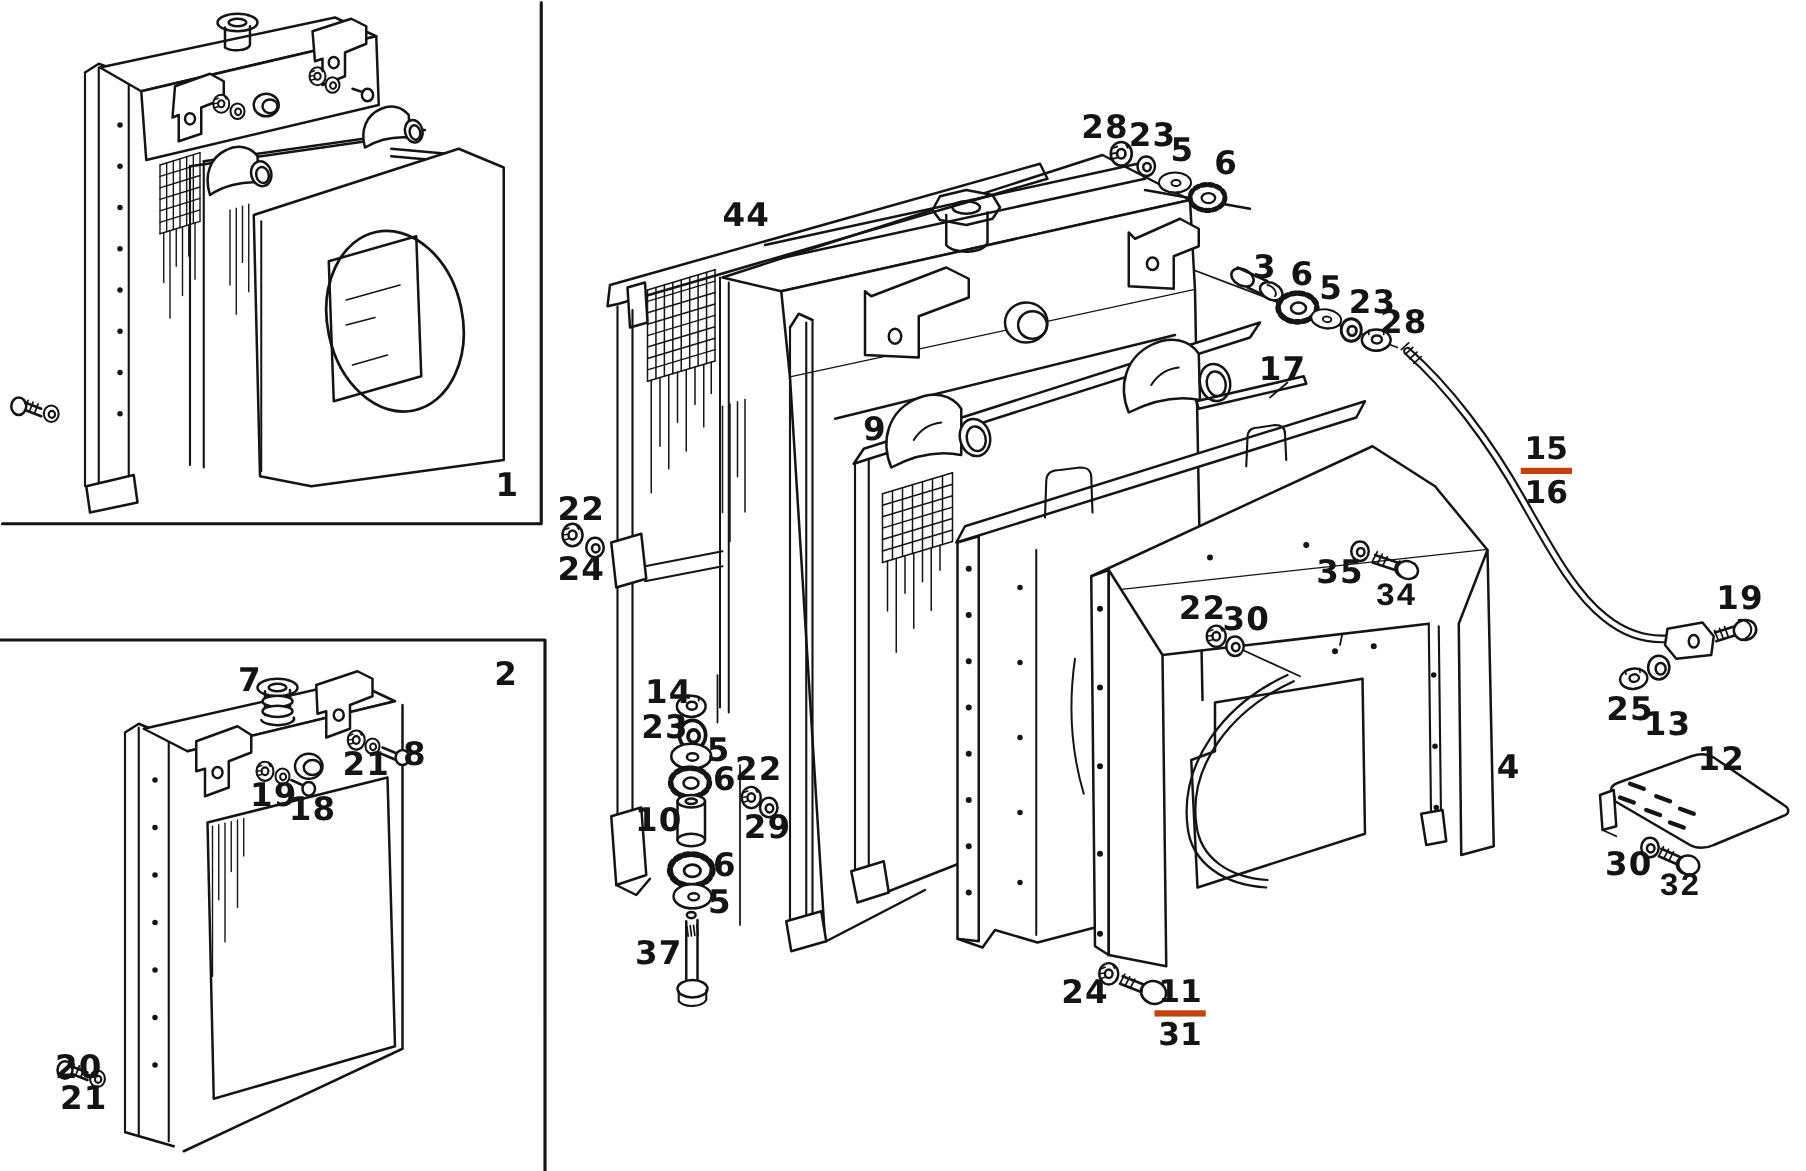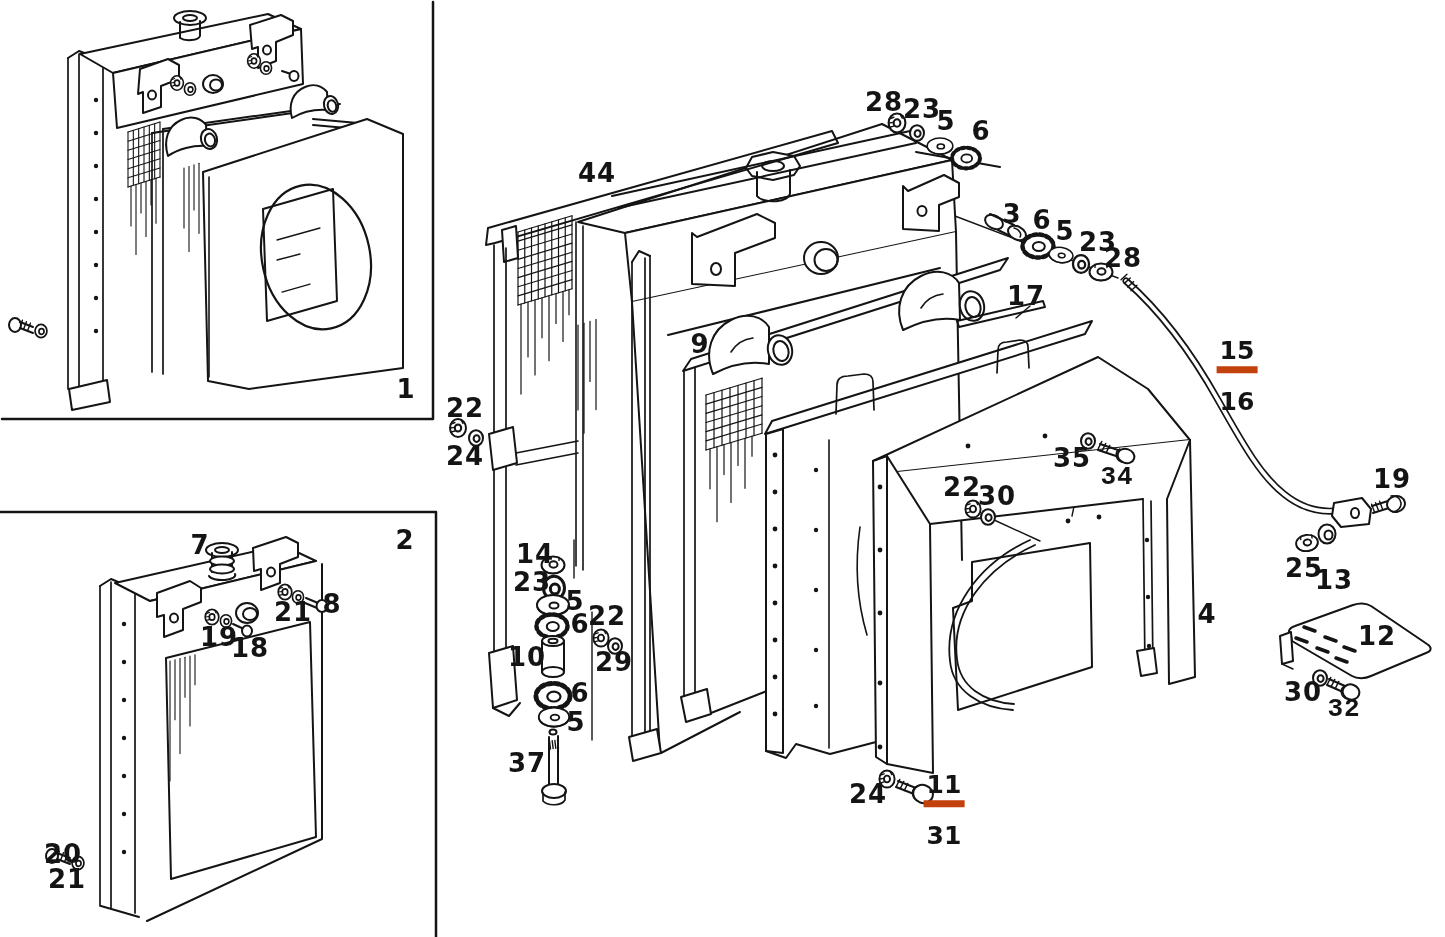--- a/index.html
+++ b/index.html
@@ -4,22 +4,22 @@
 <style>
   html,body{margin:0;padding:0;background:#e8e8e8;}
   .stage{position:relative;width:1445px;height:937px;background:#fff;overflow:hidden;
          font-family:"DejaVu Sans","Liberation Sans",sans-serif;}
   .stage svg{position:absolute;left:0;top:0;}
   #callouts{position:absolute;left:0;top:0;width:100%;height:100%;pointer-events:none;}
   .callout{position:absolute;transform:translate(-50%,-50%);color:#141414;
            font-size:26px;font-weight:700;letter-spacing:1px;line-height:1;white-space:nowrap;}
   .fraction{position:absolute;transform:translate(-50%,-50%);color:#141414;
             font-size:25px;font-weight:700;text-align:center;line-height:1.05;}
-  .fraction .top{border-bottom:7px solid #c2410c;padding:0 3px 2px 3px;}
-  .fraction .bot{padding-top:16px;}
+  .fraction .top{border-bottom:5px solid #c2410c;padding:0 3px 2px 3px;}
+  .fraction .bot{padding-top:2px;}
 </style>
 </head>
 <body>
 
 <div class="stage">
 <svg id="art" width="1445" height="937" viewBox="0 0 1445 937" fill="none" stroke="#141414" stroke-width="2" stroke-linecap="round" stroke-linejoin="round">
 
   <defs>
     <g id="lw">
       <ellipse cx="0" cy="0" rx="8" ry="9" fill="#fff"></ellipse>
@@ -505,21 +505,21 @@
       <div class="callout" style="left: 700px; top: 344px;">9</div>
       <div class="callout" style="left: 1026px; top: 296px;">17</div>
       <div class="callout" style="left: 962px; top: 487px;">22</div>
       <div class="callout" style="left: 997px; top: 496px;">30</div>
       <div class="callout" style="left: 1072px; top: 458px;">35</div>
       <div class="callout" style="left: 1117px; top: 477px; font-family: Liberation Mono, monospace;">34</div>
       <div class="callout" style="left: 1392px; top: 479px;">19</div>
       <div class="callout" style="left: 1334px; top: 556px; margin-top: 24px;">13</div>
       <div class="callout" style="left: 1304px; top: 568px;">25</div>
       <div class="callout" style="left: 1207px; top: 614px;">4</div>
-      <div class="callout" style="left: 1377px; top: 608px; margin-top: 28px;">12</div>
+      <div class="callout" style="left: 1377px; top: 608px;">12</div>
       <div class="callout" style="left: 1303px; top: 692px;">30</div>
       <div class="callout" style="left: 1344px; top: 709px; font-family: Liberation Mono, monospace;">32</div>
       <div class="callout" style="left: 465px; top: 408px;">22</div>
       <div class="callout" style="left: 465px; top: 456px;">24</div>
       <div class="callout" style="left: 535px; top: 554px;">14</div>
       <div class="callout" style="left: 532px; top: 582px;">23</div>
       <div class="callout" style="left: 575px; top: 601px;">5</div>
       <div class="callout" style="left: 580px; top: 624px;">6</div>
       <div class="callout" style="left: 527px; top: 657px;">10</div>
       <div class="callout" style="left: 607px; top: 616px;">22</div>

